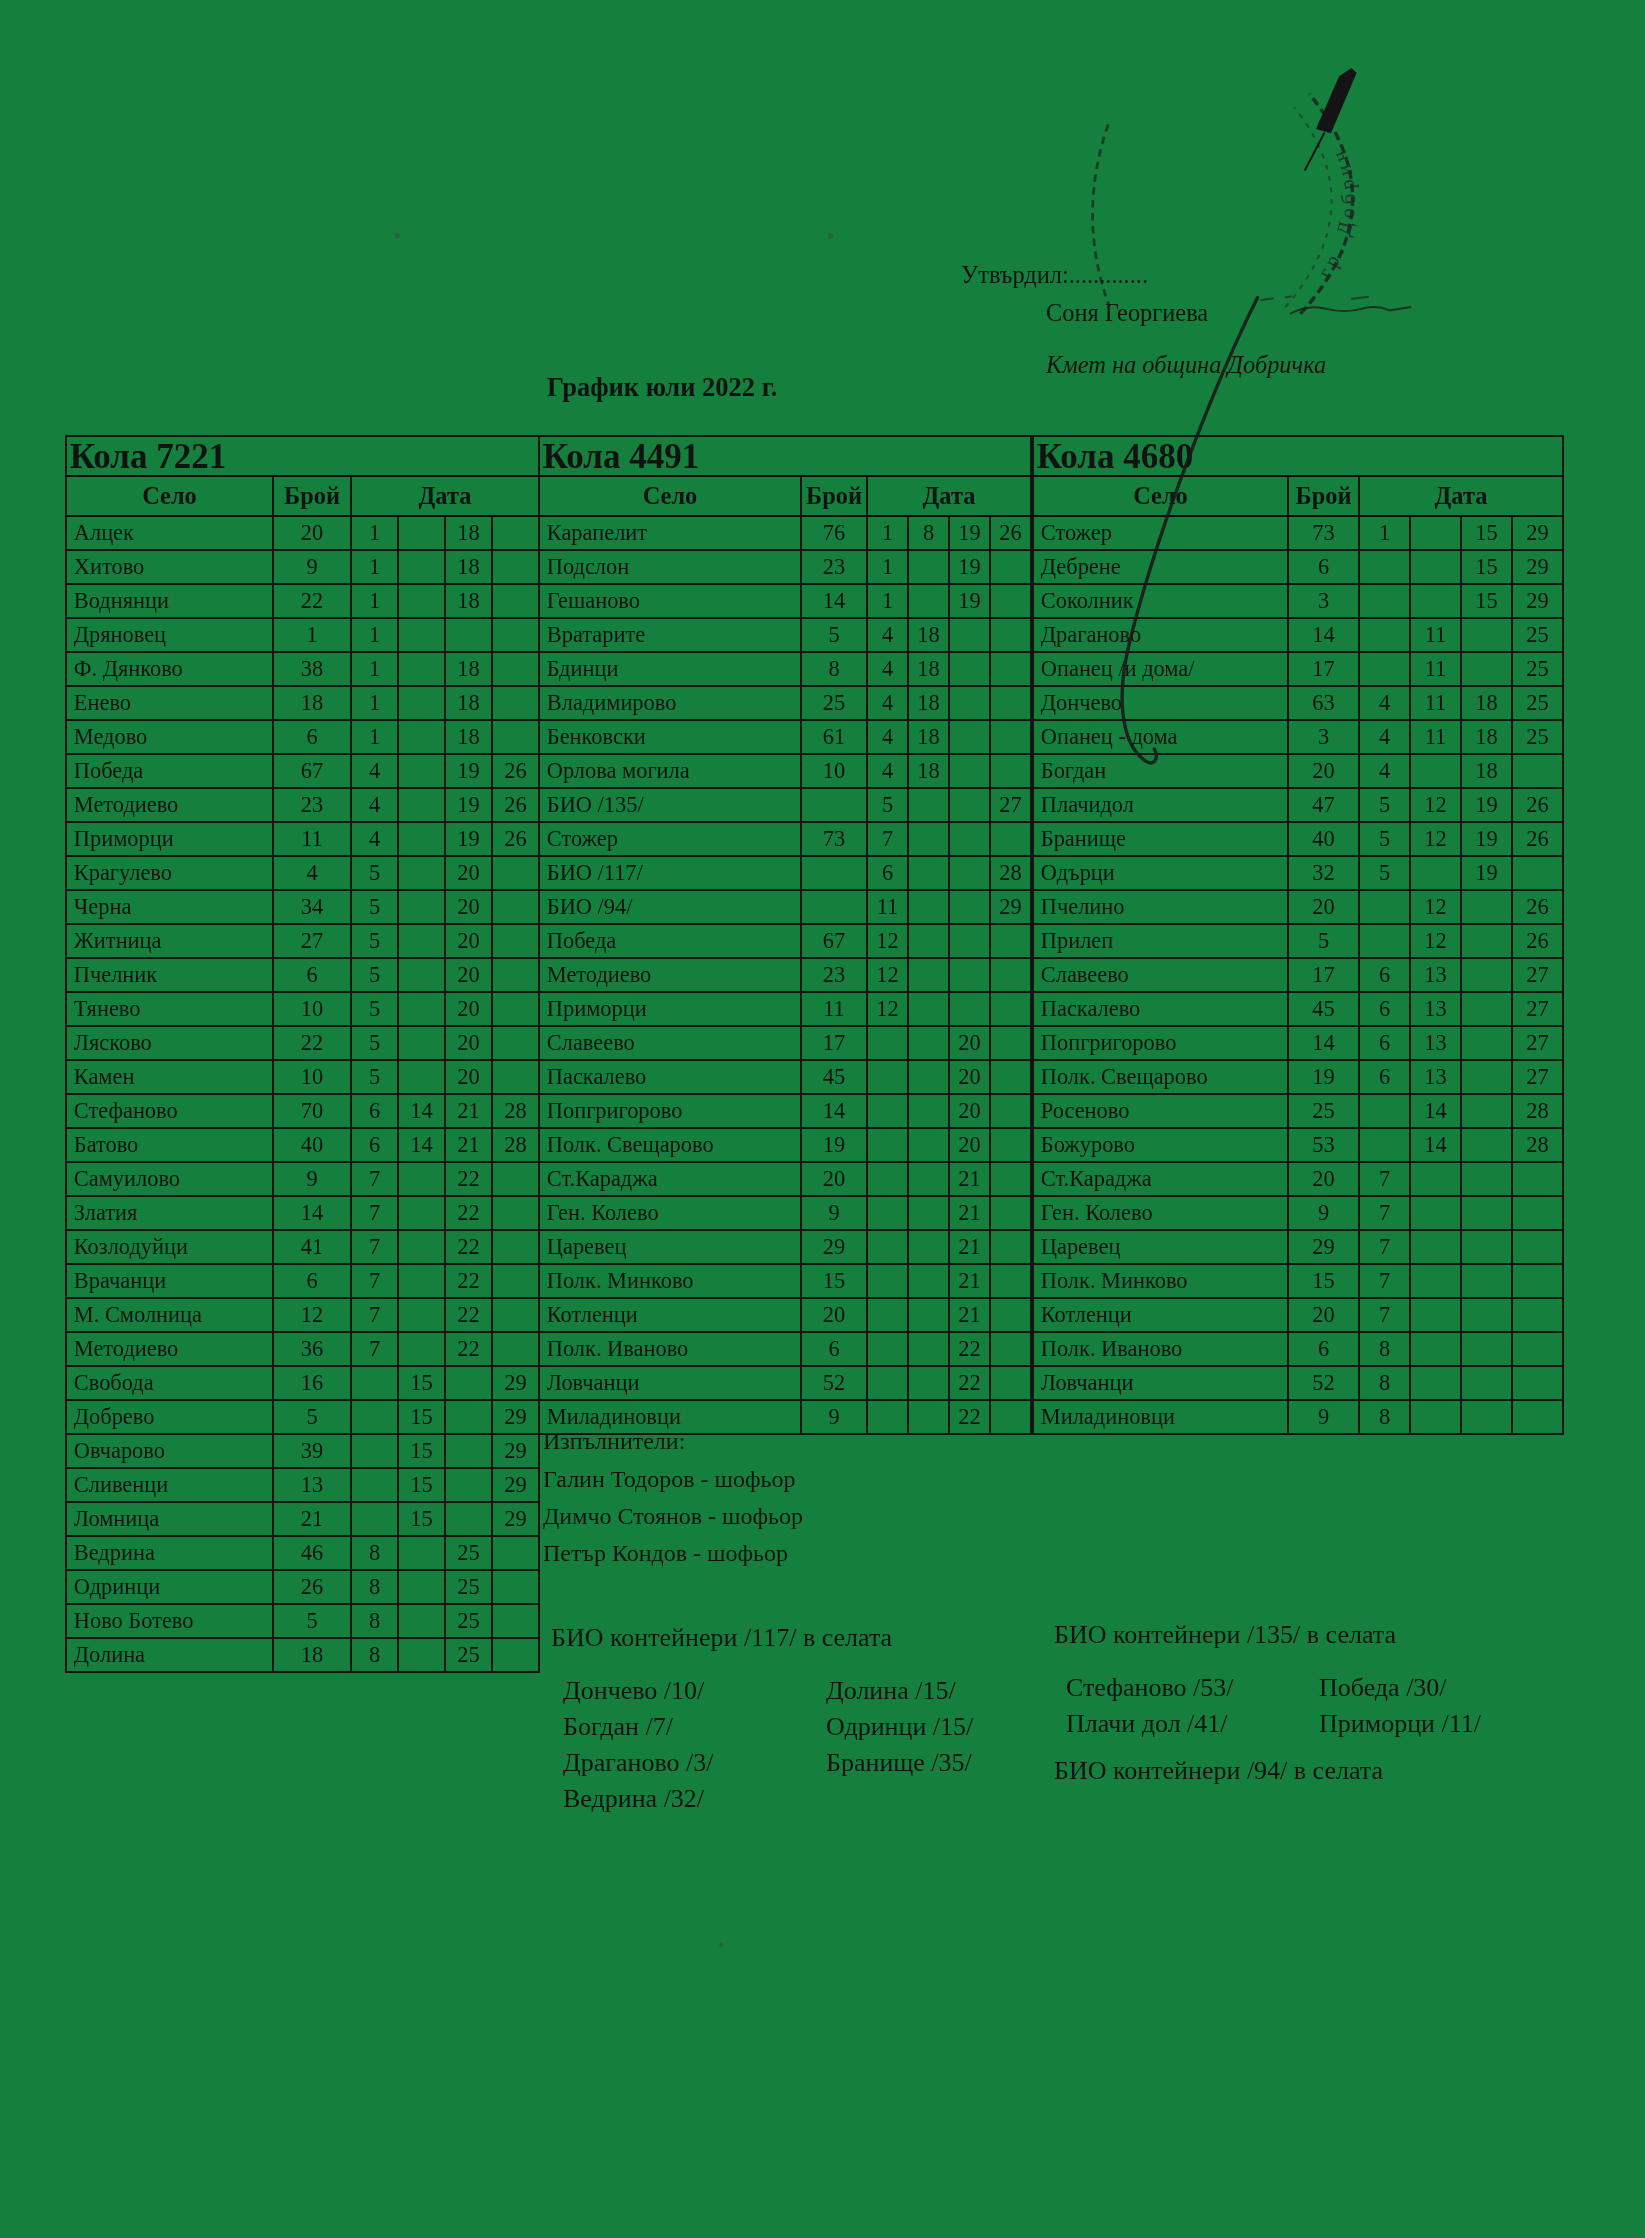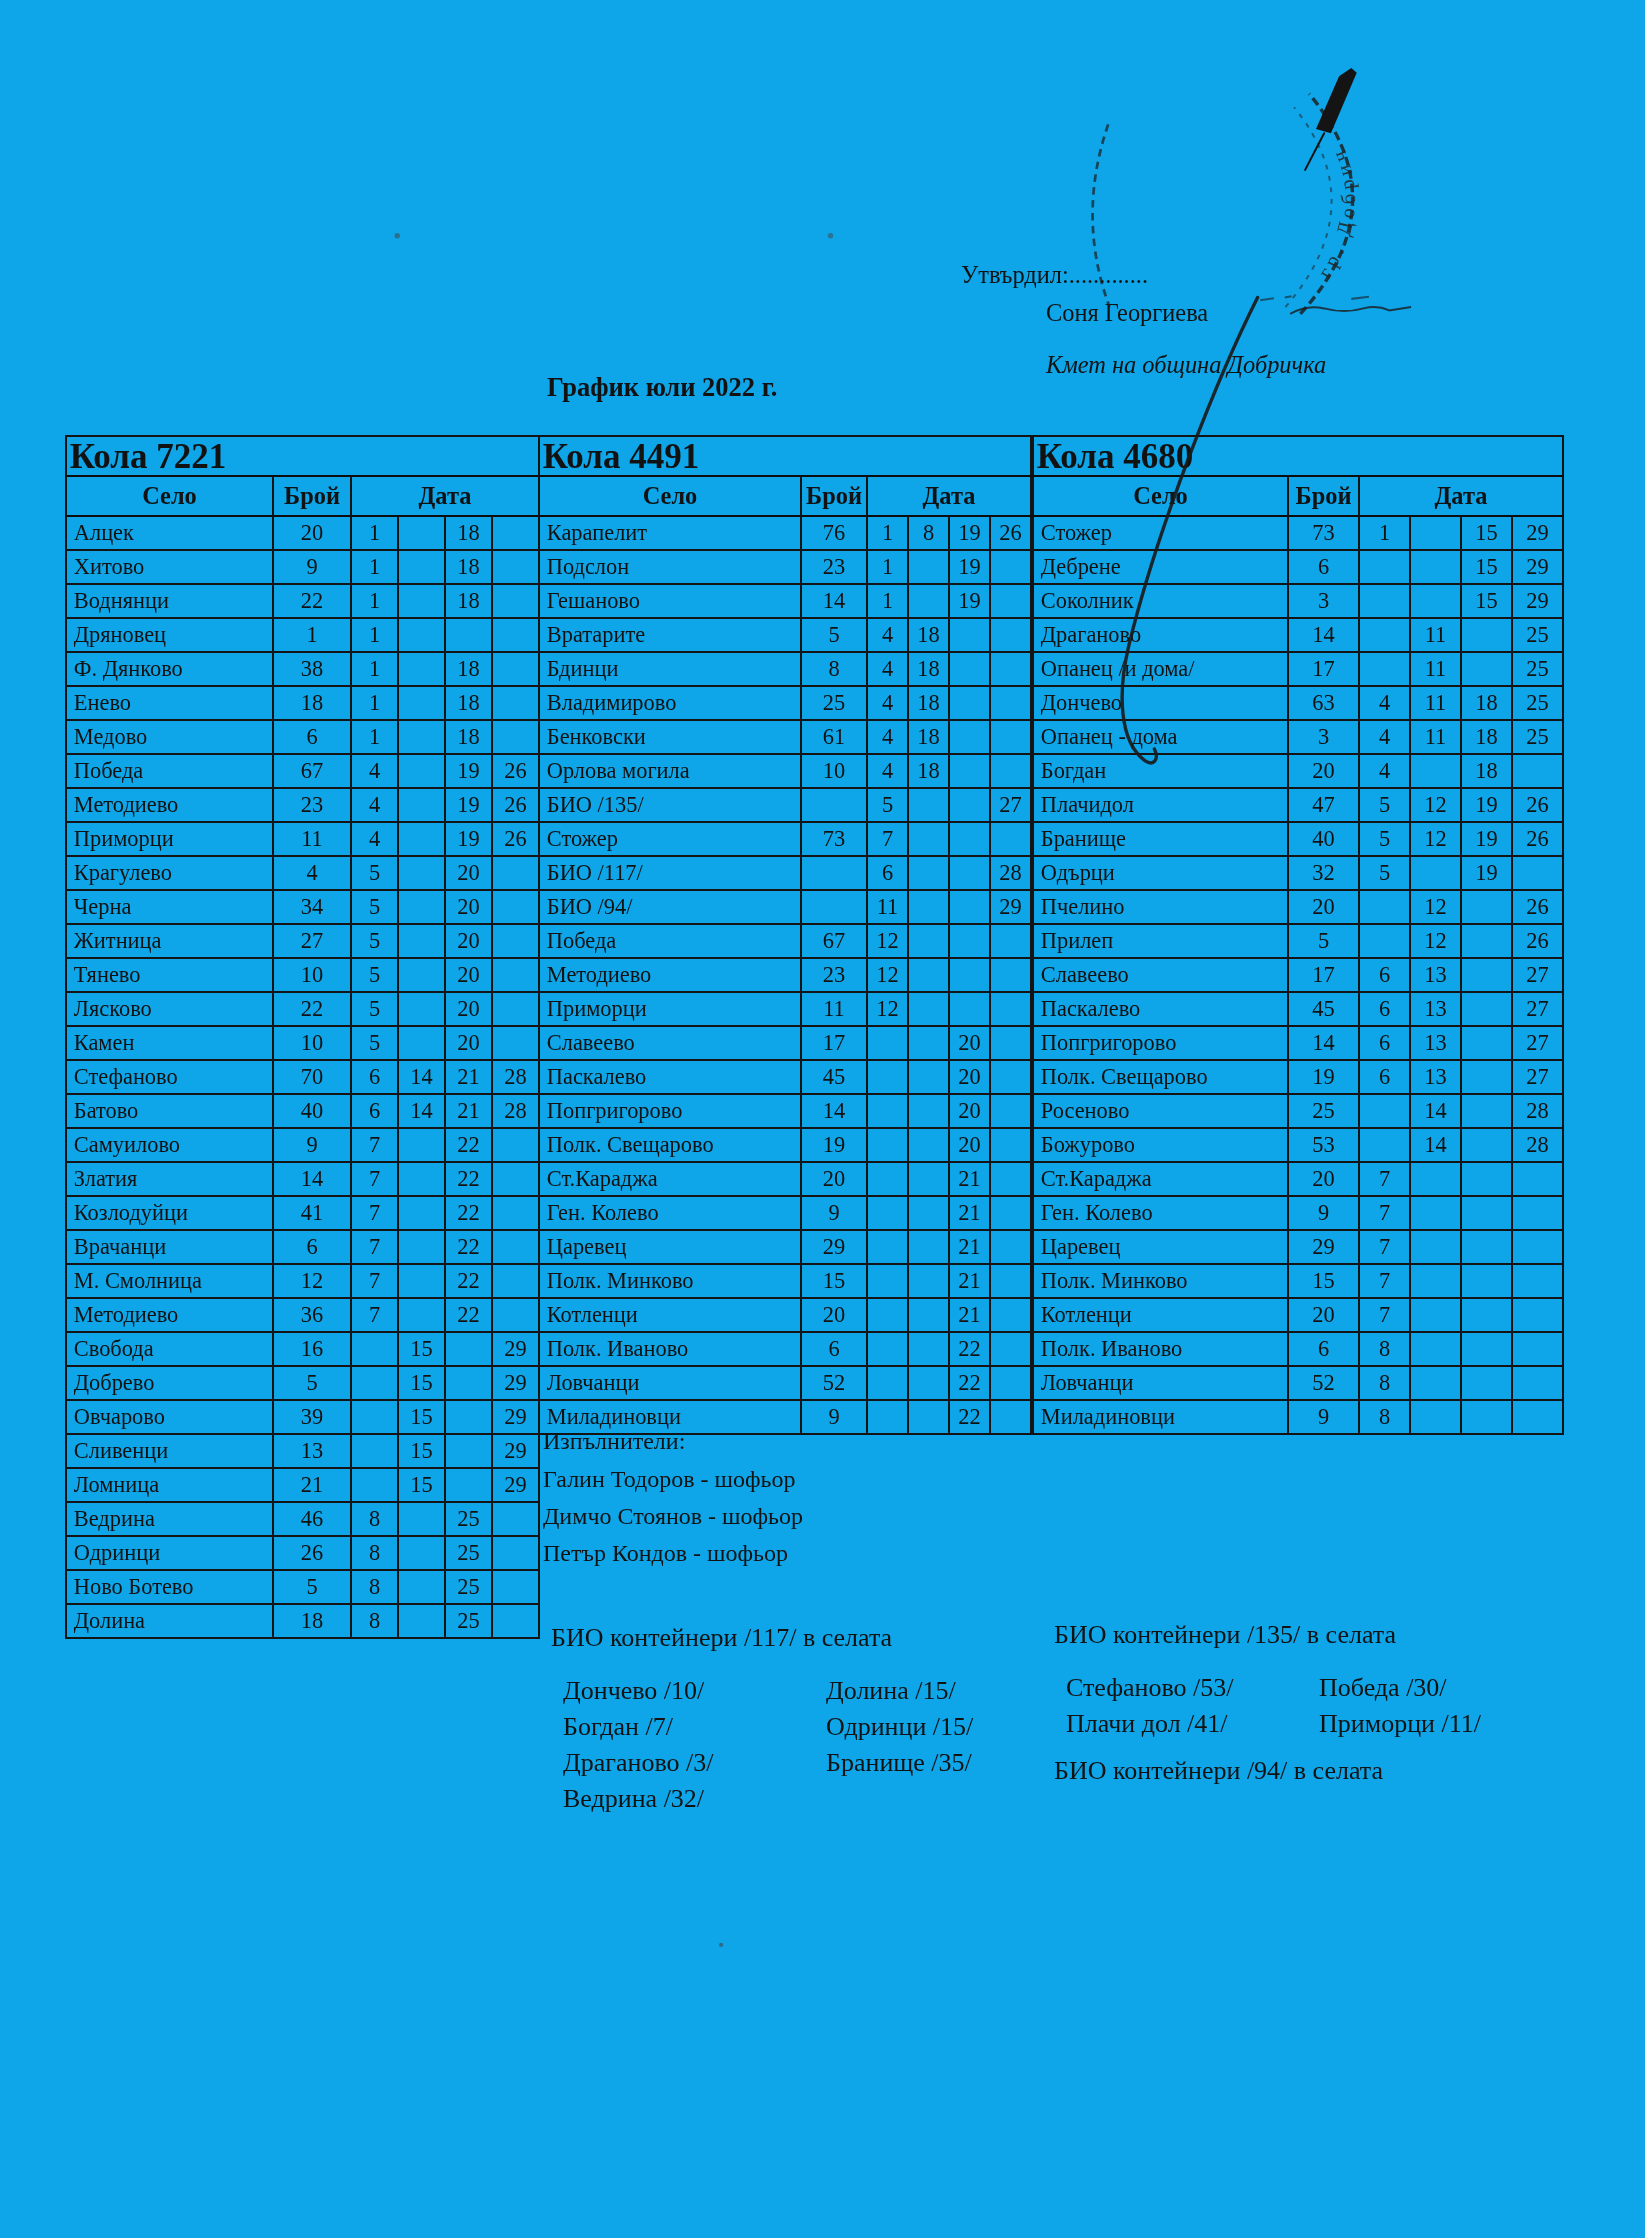--- a/index.html
+++ b/index.html
@@ -1,17 +1,17 @@
 <!DOCTYPE html>
 <html style="font-size:11px"><head>
 <meta charset="utf-8">
 <style>
   html,body{margin:0;padding:0;background:#d8d8d8;}
   .page{
-    position:relative;width:1646px;height:2239px;background:#0ea5e9;
+    position:relative;width:1646px;height:2239px;background:#15803d;
     font-family:"Liberation Serif",serif;color:#121212;overflow:hidden;
   }
   
   .approval{position:absolute;left:961px;top:261px;font-size:24.4px;line-height:27px;}
   .approval .line1{white-space:nowrap;}
   .approval .line2{margin:11px 0 0 85px;white-space:nowrap;}
   .approval .line3{margin:25px 0 0 85px;font-style:italic;white-space:nowrap;}
   
   .doc-title{position:absolute;left:547px;top:372px;font-size:26.5px;font-weight:bold;white-space:nowrap;}
   
@@ -175,20 +175,28 @@
           </tr>
           <tr>
             <td class="v">Житница</td>
             <td class="n">27</td>
             <td class="n">5</td>
             <td class="n"></td>
             <td class="n">20</td>
             <td class="n"></td>
           </tr>
           <tr>
+            <td class="v">Пчелник</td>
+            <td class="n">6</td>
+            <td class="n">5</td>
+            <td class="n"></td>
+            <td class="n">20</td>
+            <td class="n"></td>
+          </tr>
+          <tr>
             <td class="v">Тянево</td>
             <td class="n">10</td>
             <td class="n">5</td>
             <td class="n"></td>
             <td class="n">20</td>
             <td class="n"></td>
           </tr>
           <tr>
             <td class="v">Лясково</td>
             <td class="n">22</td>

